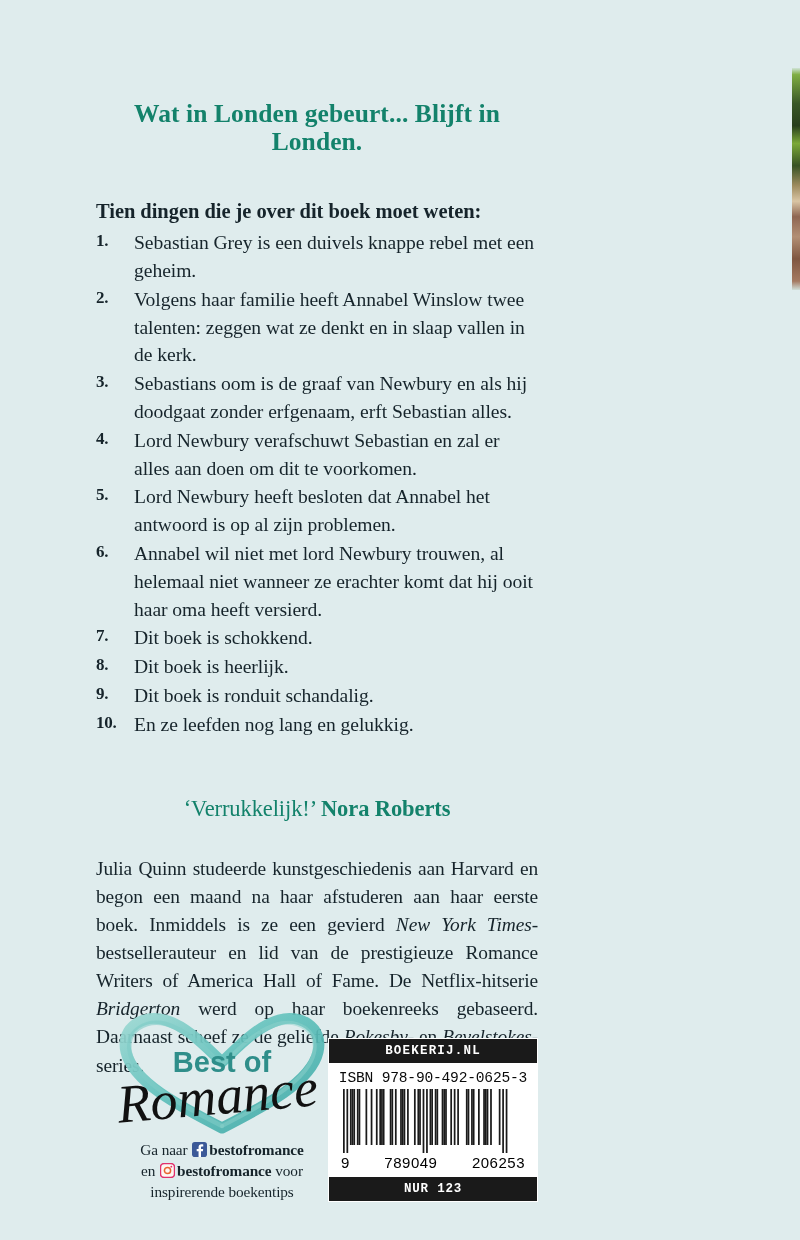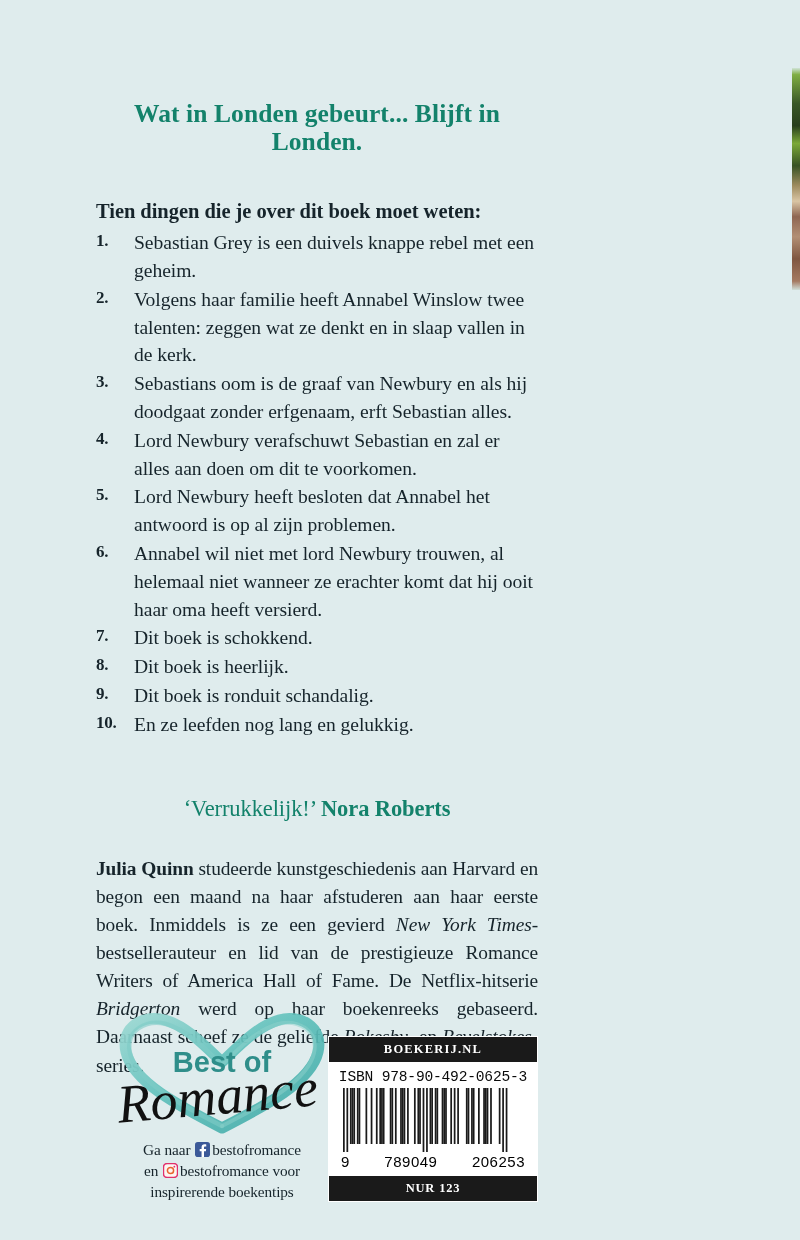--- a/index.html
+++ b/index.html
@@ -105,21 +105,21 @@
 
   
   .bio {
     font-size: 19.4px;
     line-height: 1.45;
     text-align: justify;
     margin: 0;
     padding-top: 33px;
     letter-spacing: -.1px;
   }
-  .bio b { font-weight: bold; }
+  .bio b { font-weight: normal; }
   .bio i { font-style: italic; }
 
   .translator {
     font-size: 17.4px;
     line-height: 1.4;
     margin: 0;
     padding-top: 30px;
     letter-spacing: -.1px;
   }
   .translator i { font-style: italic; }
@@ -150,21 +150,21 @@
   .logo-art svg { display: block; }
 
   .social {
     font-size: 15.3px;
     line-height: 1.38;
     margin: 0;
     padding-top: 4px;
     text-align: center;
     letter-spacing: -.1px;
   }
-  .social b { font-weight: normal; margin-top: 44px; }
+  .social b { font-weight: bold; margin-top: 44px; }
   .ic {
     display: inline-block;
     width: 15px;
     height: 15px;
     vertical-align: -2.5px;
     margin: 0 2px 0 1px;
   }
   .ic svg { display:block; }
 
   
@@ -173,21 +173,21 @@
     right: 96px;
     bottom: 38px;
     width: 208px;
     background: #ffffff;
     border: 1px solid #ffffff;
   }
   .bc-header, .bc-footer {
     background: #1a1a1a;
     color: #ffffff;
     text-align: center;
-    font-family: Liberation Serif, serif;
+    font-family: Liberation Mono, monospace;
     font-weight: bold;
     letter-spacing: 1.2px;
   }
   .bc-header {
     font-size: 12.5px;
     padding: 5px 0 5px;
   }
   .bc-footer {
     font-size: 12.5px;
     padding: 5px 0 5px;

